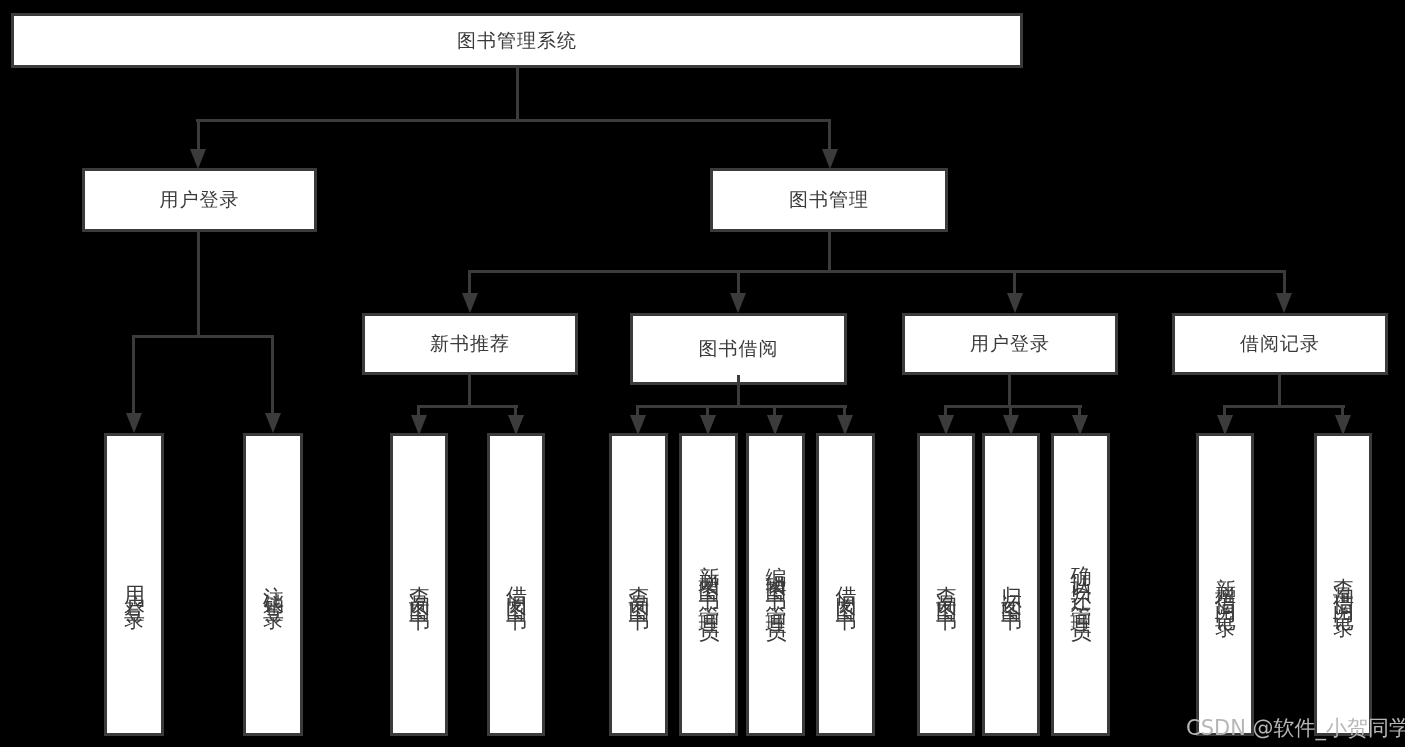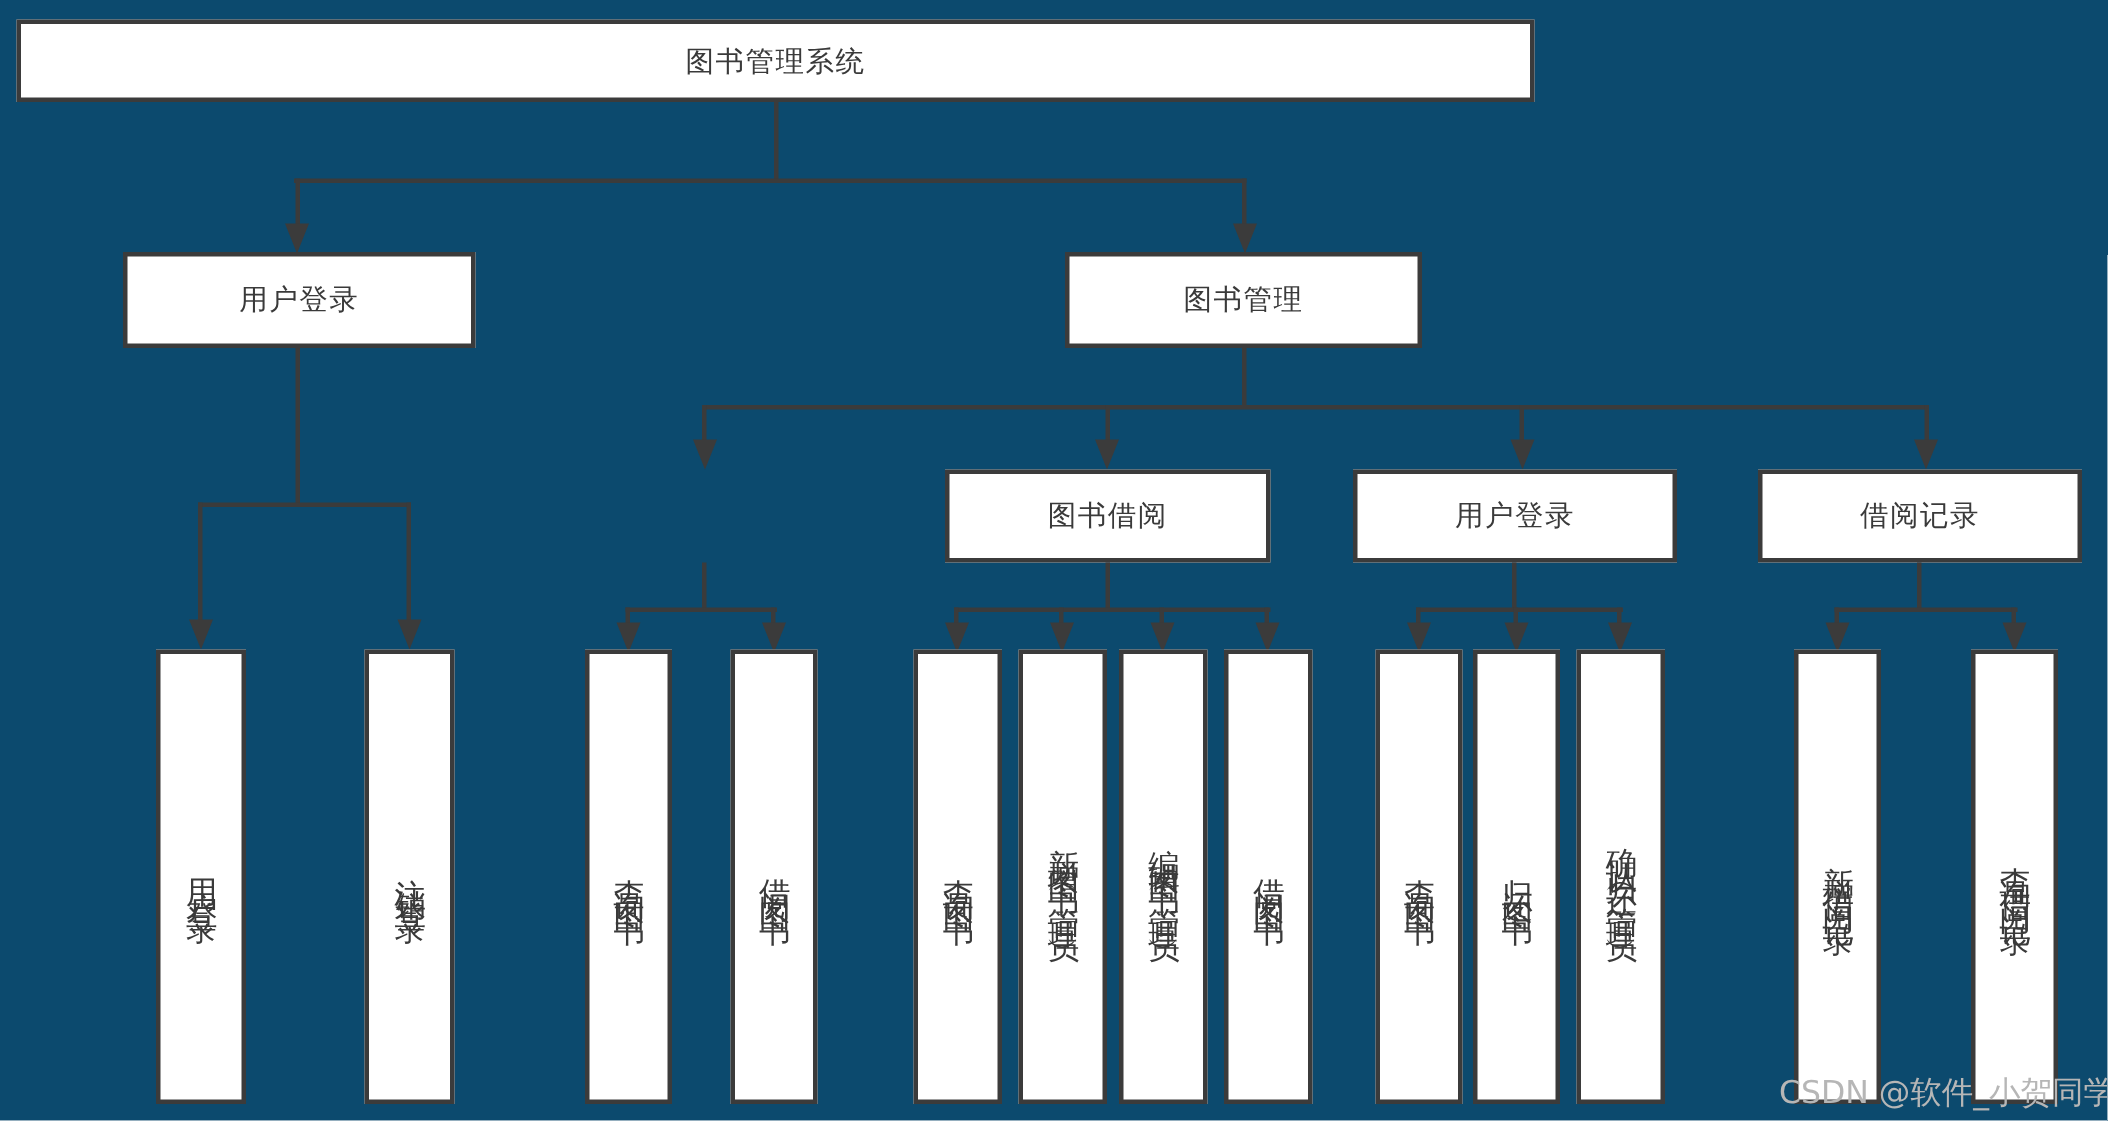--- a/index.html
+++ b/index.html
@@ -4,21 +4,21 @@
 <style>
   :root{
     --line:#3b3b3b;
     --text:#3a3a3a;
     --wm:#b6b6b6;
   }
   html,body{margin:0;padding:0;background:#ffffff;}
   .canvas{
     position:relative;
     width:1405px;height:747px;
-    background:#0c4a6e;
+    background:#000000;
     font-family:"DejaVu Sans","Liberation Sans",sans-serif;
     overflow:hidden;
   }
   .box{
     position:absolute;
     box-sizing:border-box;
     border:3px solid var(--line);
     background:#ffffff;
     display:flex;align-items:center;justify-content:center;
     color:var(--text);
@@ -85,21 +85,24 @@
   <div class="h" style="left:468px;top:270px;width:818px;"></div>
   <div class="v" style="left:468px;top:270px;height:25px;"></div>
   <div class="arr" style="left:462px;top:293px;"></div>
   <div class="v" style="left:737px;top:270px;height:25px;"></div>
   <div class="arr" style="left:730px;top:293px;"></div>
   <div class="v" style="left:1013px;top:270px;height:25px;"></div>
   <div class="arr" style="left:1007px;top:293px;"></div>
   <div class="v" style="left:1283px;top:270px;height:25px;"></div>
   <div class="arr" style="left:1276px;top:293px;"></div>
 
-  <div class="box" style="left:630px;top:313px;width:217px;height:62px;">
+  <div class="box" style="left:362px;top:313px;width:216px;height:62px;">
+    <span class="hlabel">新书推荐</span>
+  </div>
+  <div class="box" style="left:630px;top:313px;width:217px;height:72px;">
     <span class="hlabel">图书借阅</span>
   </div>
   <div class="box" style="left:902px;top:313px;width:216px;height:62px;">
     <span class="hlabel">用户登录</span>
   </div>
   <div class="box" style="left:1172px;top:313px;width:216px;height:62px;">
     <span class="hlabel">借阅记录</span>
   </div>
 
   <div class="v" style="left:468px;top:375px;height:32px;"></div>

